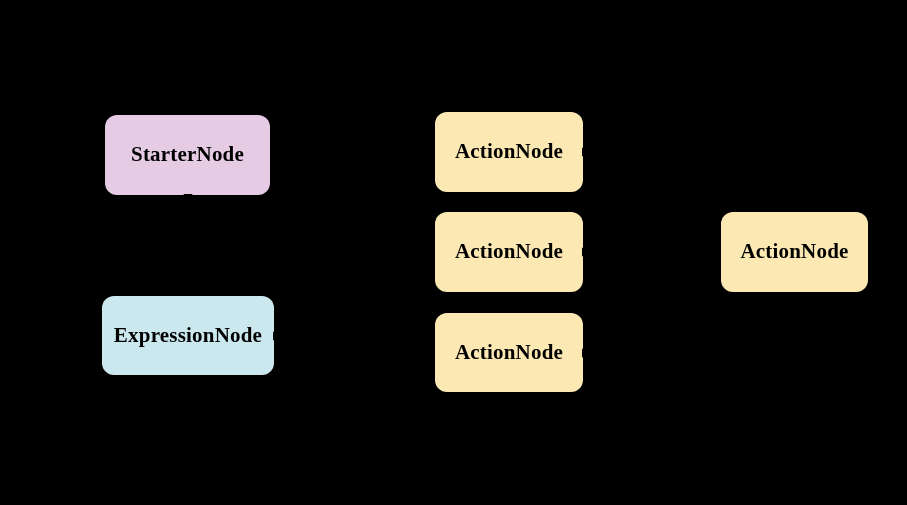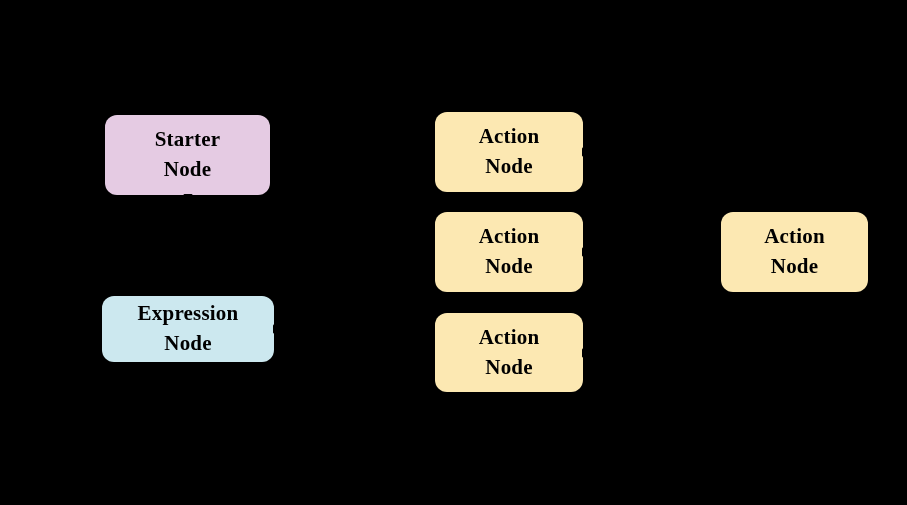--- a/index.html
+++ b/index.html
@@ -18,21 +18,21 @@
     height: 505px;
     background: #000000;
     overflow: hidden;
   }
 
   .node {
     position: absolute;
     box-sizing: border-box;
     border-radius: 12px;
     display: flex;
-    flex-direction: column;
+    flex-direction: row;
     align-items: center;
     justify-content: center;
     text-align: center;
     color: #000000;
     font-weight: bold;
     font-size: 21px;
     line-height: 1.42;
     letter-spacing: 0.2px;
     font-family: "Liberation Serif", "DejaVu Serif", serif;
     user-select: none;
@@ -66,21 +66,21 @@
 </style>
 </head>
 <body>
 
 <div id="canvas" style="width: 907px; height: 505px; background: rgb(0, 0, 0);">
     <div class="node" style="left: 105px; top: 115px; width: 165px; height: 80px; background: rgb(229, 203, 227);">
       <span class="node-label-line">Starter</span>
       <span class="node-label-line">Node</span>
       <span class="port port-bottom" style="background: rgb(0, 0, 0);"></span>
     </div>
-    <div class="node" style="left: 102px; top: 296px; width: 172px; height: 66px; background: rgb(204, 232, 239);">
+    <div class="node" style="left: 102px; top: 296px; width: 172px; height: 79px; background: rgb(204, 232, 239);">
       <span class="node-label-line">Expression</span>
       <span class="node-label-line">Node</span>
       <span class="port port-right" style="background: rgb(0, 0, 0);"></span>
     </div>
     <div class="node" style="left: 435px; top: 112px; width: 148px; height: 80px; background: rgb(252, 232, 178);">
       <span class="node-label-line">Action</span>
       <span class="node-label-line">Node</span>
       <span class="port port-right" style="background: rgb(0, 0, 0);"></span>
     </div>
     <div class="node" style="left: 435px; top: 212px; width: 148px; height: 80px; background: rgb(252, 232, 178);">

